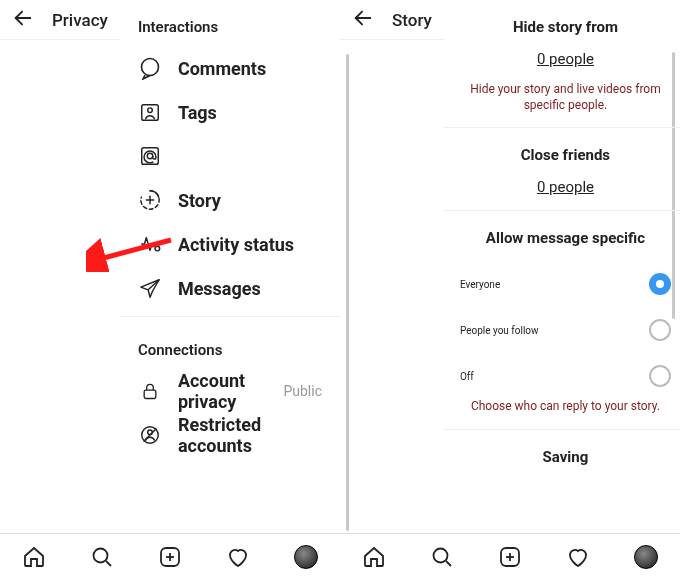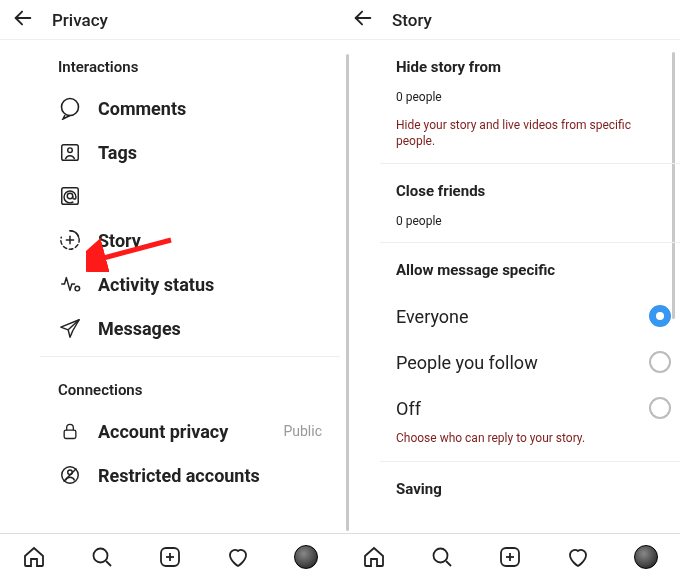--- a/index.html
+++ b/index.html
@@ -1,42 +1,42 @@
 <!DOCTYPE html>
 <html><head>
 <meta charset="utf-8">
 <style>
   * { box-sizing: border-box; margin: 0; padding: 0; }
   html, body { width: 680px; height: 579px; font-family: -apple-system, "Segoe UI", Roboto, Arial, sans-serif; color: #222; background: #fff; overflow: hidden; }
   .wrap { display: flex; width: 680px; height: 579px; }
-  .pane { width: 340px; height: 579px; display: flex; flex-direction: column; position: relative; }
+  .pane { width: 340px; height: 579px; display: flex; flex-direction: row; position: relative; }
   .header { display: flex; align-items: center; height: 40px; padding: 0 12px; border-bottom: 1px solid #eee; gap: 18px; }
   .header .title { font-size: 17px; font-weight: 500; }
   .back svg { width: 22px; height: 22px; }
-  .content { flex: 1; overflow: hidden; position: relative; margin-left: 40px; }
+  .content { flex: 1; overflow: hidden; position: relative; }
   .content-inner { padding: 0 18px 0 18px; }
   .section-title { font-size: 15px; font-weight: 600; padding: 18px 0 10px; }
   .row { display: flex; align-items: center; height: 44px; gap: 16px; cursor: pointer; }
   .row-icon { width: 24px; height: 24px; display:flex; align-items:center; justify-content:center; }
   .row-label { font-size: 18px; font-weight: 700; flex:1; }
   .row-trailing { font-size: 14px; color: #999; }
   .sep { height: 1px; background: #eee; margin: 6px -18px; }
   .right-scroll {
     position: absolute; top: 54px; left: 6px; bottom: 48px; width: 3px; background: #c8c8c8; border-radius: 2px;
   }
   .right-scroll2 {
     position: absolute; top: 52px; right: 5px; bottom: 260px; width: 3px; background: #c8c8c8; border-radius: 2px;
   }
-  .r-inner { padding: 0 9px 0 16px; }
+  .r-inner { padding: 0 9px 0 16px; text-align: center; }
   .r-sec-title { font-size: 15px; font-weight: 700; padding: 18px 0 14px; }
-  .r-val { font-size: 12px; padding-bottom: 14px; }
+  .r-val { font-size: 15px; padding-bottom: 14px; text-decoration: underline; }
   .r-help { font-size: 12px; color: #7f1d1d; padding-bottom: 14px; line-height: 1.3; }
   .divider { height: 1px; background: #eee; margin: 0 -18px 0 -16px; }
   .radio-row { display: flex; align-items: center; justify-content: space-between; height: 46px; }
-  .radio-label { font-size: 18px; }
+  .radio-label { font-size: 10px; }
   .radio { width: 22px; height: 22px; border: 2px solid #bbb; border-radius: 50%; position: relative; }
   .radio.selected { border-color: #3897f0; background: #3897f0; }
   .radio.selected::after { content:""; position:absolute; inset:5px; border-radius:50%; background:#fff; }
   .bottom-nav { position: absolute; bottom: 0; left: 0; right: 0; height: 46px; border-top: 1px solid #ddd; background: #fff; display: flex; align-items: center; justify-content: space-around; }
   .nav-icon { width: 24px; height: 24px; display:flex; align-items:center; justify-content:center; }
   .avatar { width: 24px; height: 24px; border-radius: 50%; background: radial-gradient(circle at 40% 35%, #888 0%, #444 60%, #111 100%); border: 1.5px solid #000; }
   
   .arrow { position: absolute; pointer-events: none; }
   .arrow svg { display:block; }
   .arrow1 { left: 86px; top: 232px; }

